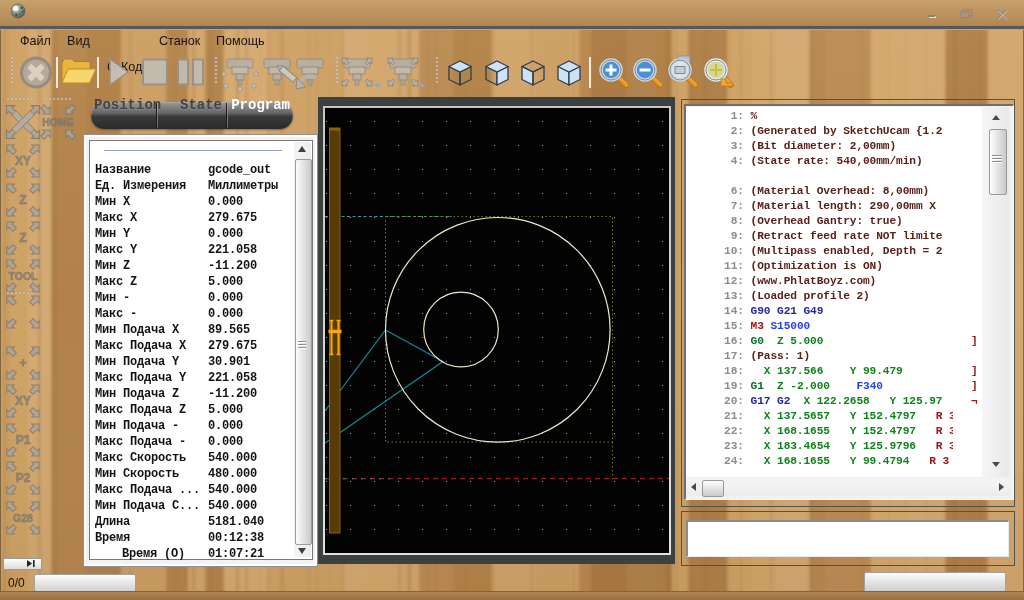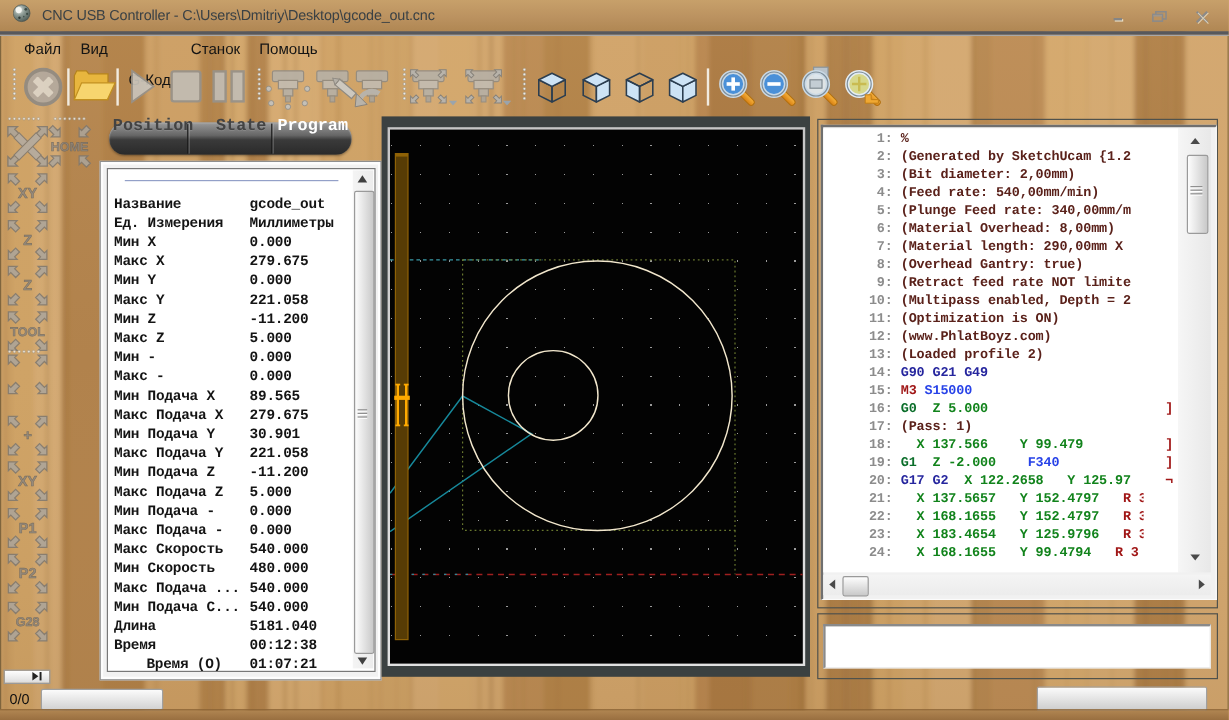--- a/index.html
+++ b/index.html
@@ -166,21 +166,20 @@
           <stop offset="1" stop-color="#47544f"></stop>
         </radialGradient>
       </defs>
 <circle cx="7" cy="8" r="7" fill="url(#globe)" stroke="#4a5450" stroke-width="0.6"></circle>
 <circle cx="4.6" cy="5.4" r="2.6" fill="#f4f6f2"></circle>
 <circle cx="10.5" cy="4.8" r="1.1" fill="#3c4a44"></circle>
 <circle cx="11.6" cy="8.6" r="0.9" fill="#3c4a44"></circle>
 <circle cx="5.2" cy="11.8" r="1.0" fill="#2e3a35"></circle>
 <circle cx="8.8" cy="10.8" r="0.7" fill="#46544e"></circle>
 </svg>
-<div class="abs" id="titletext">CNC USB Controller - C:\Users\Dmitriy\Desktop\gcode_out.cnc</div>
 <div class="abs" style="left:928px;top:14.5px;width:7px;height:2.5px;background:#858585;box-shadow:1px 1px 0 #e6dcc4;"></div>
 <svg class="abs" style="left:960px;top:9px" width="13" height="10">
 <rect x="3.2" y="0.8" width="8.5" height="6" fill="none" stroke="#8a8a8a" stroke-width="1.3"></rect>
 <rect x="0.7" y="3" width="8" height="5.6" fill="#bb9260" stroke="#8a8a8a" stroke-width="1.3"></rect>
 <rect x="1" y="3.3" width="7.4" height="1.5" fill="#999" opacity="0.8"></rect>
 </svg>
 <svg class="abs" style="left:996px;top:9px" width="12" height="11">
 <path d="M1.3,0.8 L10,9.6 M10,0.8 L1.3,9.6" stroke="#8a8a8a" stroke-width="1.9"></path>
 <path d="M2.3,1.8 L11,10.6 M11,1.8 L2.3,10.6" stroke="#eae0c8" stroke-width="0.9" opacity="0.8"></path>
 </svg>
@@ -911,22 +910,21 @@
         </g>
       </svg>
     </div>
 <div class="abs" id="ggroup1"></div>
     <div class="abs" id="gpanel"></div>
     <div class="abs" id="gtext">
       <div style="position:absolute;left:0;top:0;width:267px;height:370px;overflow:hidden;">
         <div class="gl" style="top:3px;left:31.5px;"><span class="gnum">  1: </span><span class="gcom">%</span></div>
         <div class="gl" style="top:18px;left:31.5px;"><span class="gnum">  2: </span><span class="gcom">(Generated by SketchUcam {1.2</span></div>
         <div class="gl" style="top:33px;left:31.5px;"><span class="gnum">  3: </span><span class="gcom">(Bit diameter: 2,00mm)</span></div>
-        <div class="gl" style="top:48px;left:31.5px;"><span class="gnum">  4: </span><span class="gcom">(Feed rate: 540,00mm/min)</span></div>
-        <div class="gl" style="top:63px;left:31.5px;"><span class="gnum">  5: </span><span class="gcom">(Plunge Feed rate: 340,00mm/m</span></div>
+        <div class="gl" style="top:48px;left:31.5px;"><span class="gnum">  4: </span><span class="gcom">(State rate: 540,00mm/min)</span></div>
         <div class="gl" style="top:78px;left:31.5px;"><span class="gnum">  6: </span><span class="gcom">(Material Overhead: 8,00mm)</span></div>
         <div class="gl" style="top:93px;left:31.5px;"><span class="gnum">  7: </span><span class="gcom">(Material length: 290,00mm X</span></div>
         <div class="gl" style="top:108px;left:31.5px;"><span class="gnum">  8: </span><span class="gcom">(Overhead Gantry: true)</span></div>
         <div class="gl" style="top:123px;left:31.5px;"><span class="gnum">  9: </span><span class="gcom">(Retract feed rate NOT limite</span></div>
         <div class="gl" style="top:138px;left:31.5px;"><span class="gnum"> 10: </span><span class="gcom">(Multipass enabled, Depth = 2</span></div>
         <div class="gl" style="top:153px;left:31.5px;"><span class="gnum"> 11: </span><span class="gcom">(Optimization is ON)</span></div>
         <div class="gl" style="top:168px;left:31.5px;"><span class="gnum"> 12: </span><span class="gcom">(www.PhlatBoyz.com)</span></div>
         <div class="gl" style="top:183px;left:31.5px;"><span class="gnum"> 13: </span><span class="gcom">(Loaded profile 2)</span></div>
         <div class="gl" style="top:198px;left:31.5px;"><span class="gnum"> 14: </span><span class="gnavy">G90 G21 G49</span></div>
         <div class="gl" style="top:213px;left:31.5px;"><span class="gnum"> 15: </span><span class="gred">M3</span><span class="gblue"> S15000</span></div>

